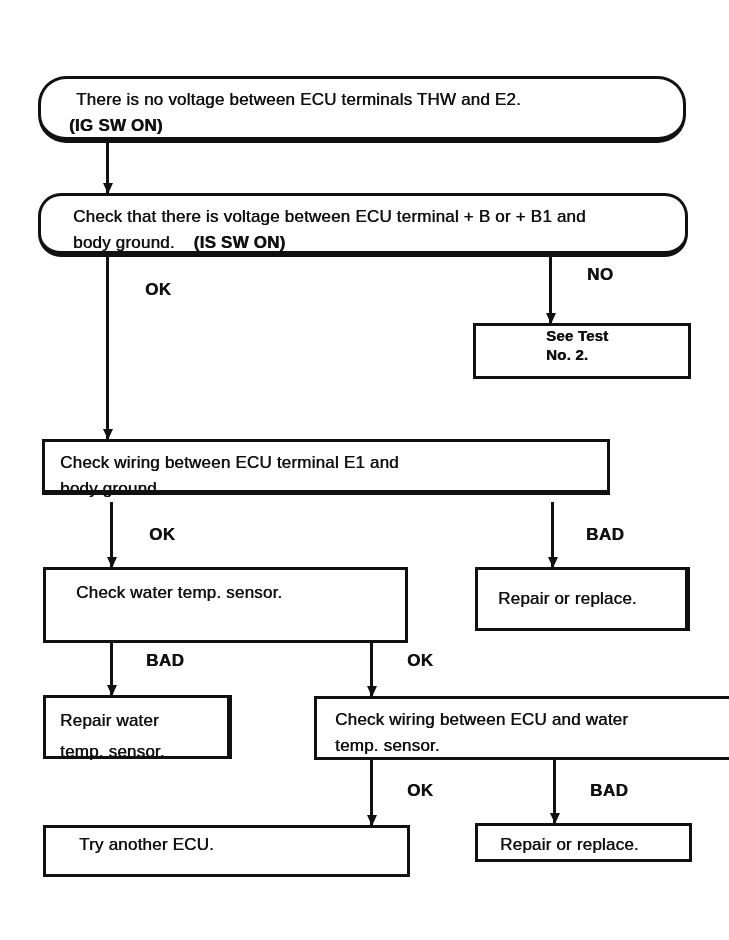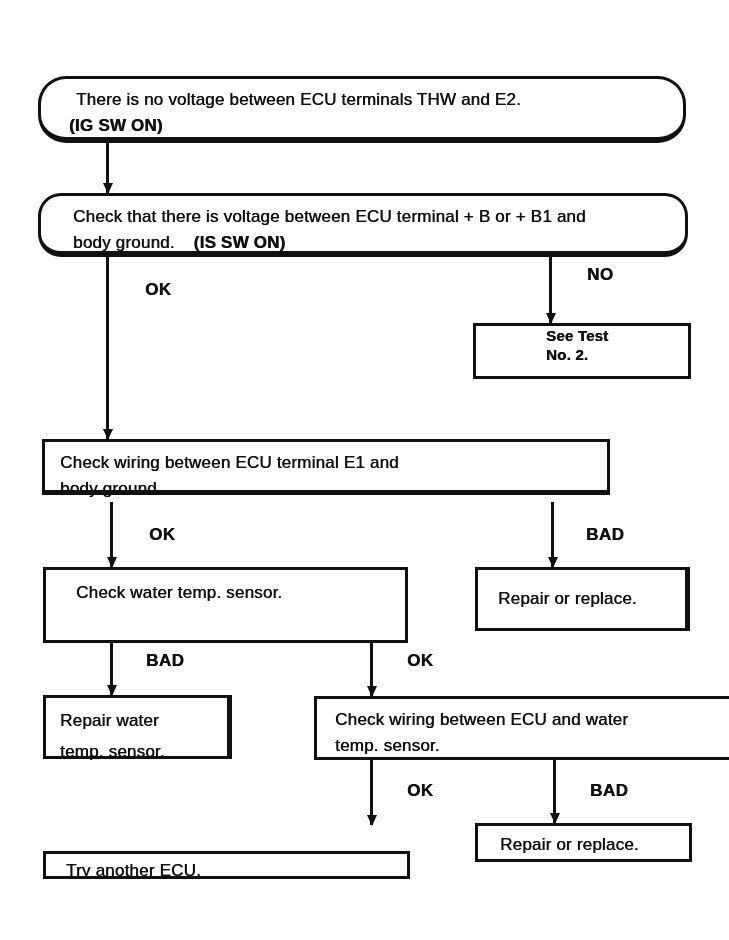--- a/index.html
+++ b/index.html
@@ -32,21 +32,21 @@
   #n-no-voltage   {left:38px; top:76px;  width:648px;height:67px;padding:8px 10px 0 35px;border-bottom-width:6px;border-radius:28px;}
   #n-check-power  {left:38px; top:193px; width:650px;height:64px;padding:8px 10px 0 32px;border-bottom-width:6px;border-radius:23px;}
   #n-see-test     {left:473px;top:323px; width:218px;height:56px;padding:0 6px 0 70px;}
   #n-see-test .txt{font-size:15px;line-height:19px;font-weight:bold;}
   #n-check-e1     {left:42px; top:439px; width:568px;height:56px;padding:8px 10px 0 15px;border-bottom-width:5px;}
   #n-check-water  {left:43px; top:567px; width:365px;height:76px;padding:10px 10px 0 30px;}
   #n-repair-mid   {left:475px;top:567px; width:215px;height:64px;padding:16px 6px 0 20px;border-right-width:5px;}
   #n-replace-sensor{left:43px;top:695px; width:189px;height:64px;padding:7px 6px 0 14px;border-right-width:5px;}
   #n-replace-sensor .txt{line-height:31px;}
   #n-check-wiring {left:314px;top:696px; width:439px;height:64px;padding:8px 10px 0 18px;}
-  #n-try-ecu      {left:43px; top:825px; width:367px;height:28px;padding:4px 10px 0 20px;margin-top:26px;}
+  #n-try-ecu      {left:43px; top:825px; width:367px;height:52px;padding:4px 10px 0 33px;}
   #n-repair-bot   {left:475px;top:823px; width:217px;height:39px;padding:6px 6px 0 22px;}
 </style>
 </head>
 <body>
 
 <div class="canvas">
 
   <div class="vline arrow" style="left:106px;top:142px;height:51px;"></div>
   <div class="vline arrow" style="left:106px;top:256px;height:183px;"></div>
   <div class="vline arrow" style="left:549px;top:256px;height:67px;"></div>

